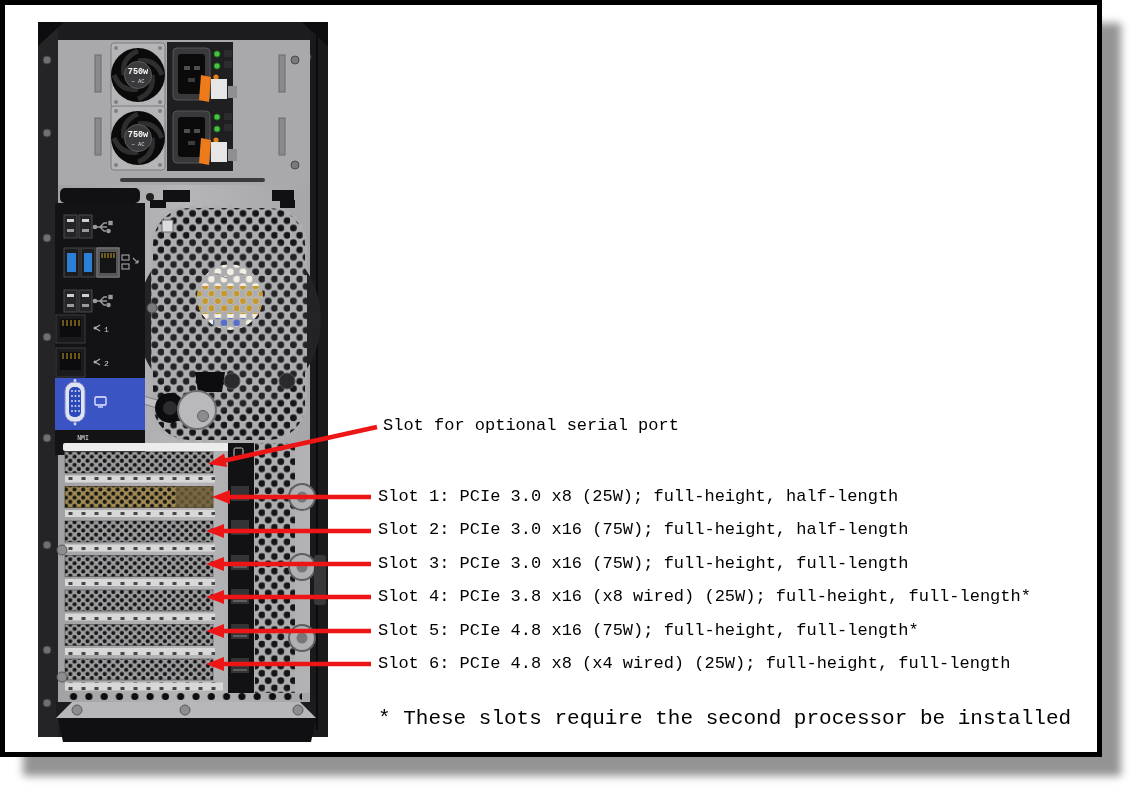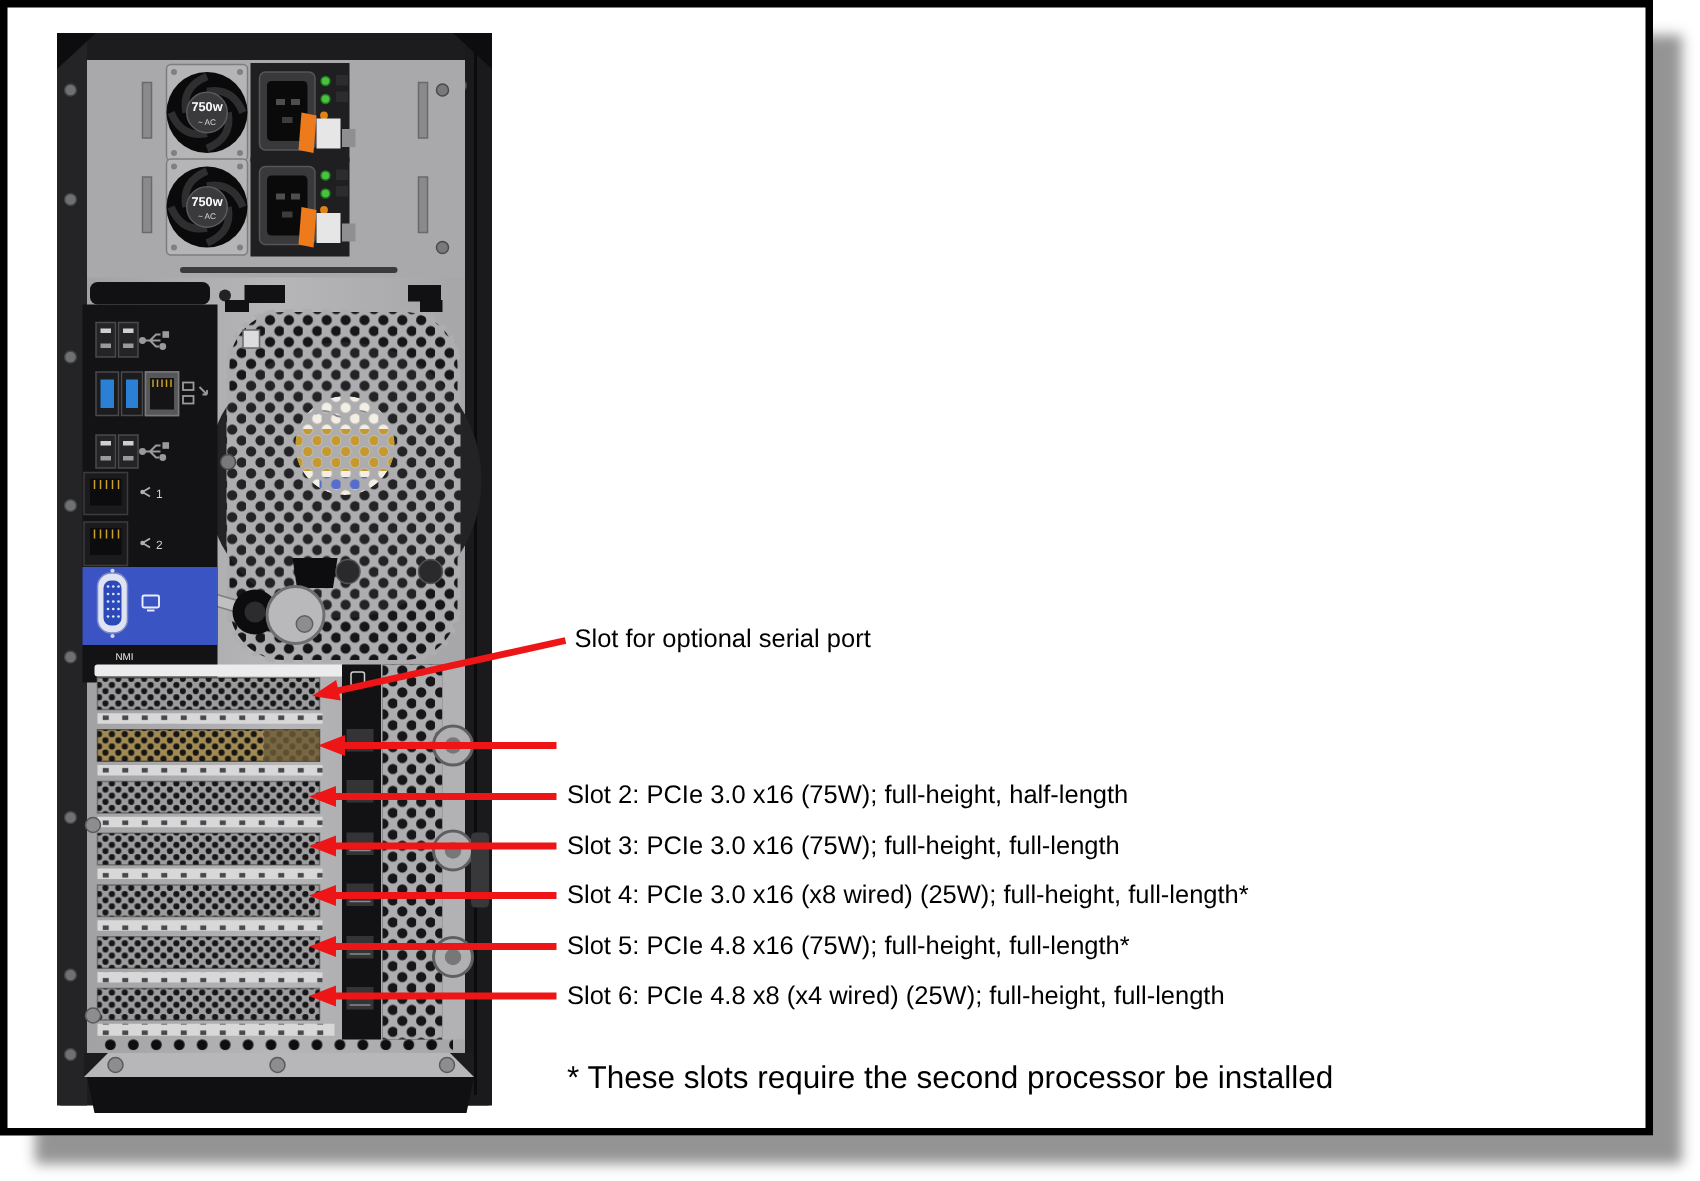--- a/index.html
+++ b/index.html
@@ -1,17 +1,17 @@
 <!DOCTYPE html>
 <html><head>
 <meta charset="utf-8">
 <style>
   html,body{margin:0;padding:0;background:#fff;}
   .canvas{position:relative;width:1133px;height:787px;background:#fff;overflow:hidden;
-          font-family:Liberation Sans, sans-serif;}
+          font-family:Liberation Mono, monospace;}
   .frame{position:absolute;left:0;top:0;width:1092px;height:747px;border:5px solid #000;
          background:#fff;box-shadow:21px 21px 8px -2px rgba(0,0,0,0.42);}
   .server-svg{position:absolute;left:38px;top:20px;width:292px;height:727px;}
   .overlay-svg{position:absolute;left:0;top:0;width:1133px;height:787px;pointer-events:none;}
   .lbl{position:absolute;font-size:17px;line-height:28px;color:#000;white-space:nowrap;}
   .foot{position:absolute;font-size:21px;line-height:28px;color:#000;white-space:nowrap;}
 </style>
 </head>
 <body>
 
@@ -377,23 +377,24 @@
       <polygon points="18,682 34,682 18,698" fill="#1c1c1e"></polygon>
       <polygon points="278,682 262,682 278,698" fill="#1c1c1e"></polygon>
       <circle cx="39" cy="690" r="5" fill="#8d8d8f" stroke="#5a5a5c"></circle>
       <circle cx="147" cy="690" r="5" fill="#8d8d8f" stroke="#5a5a5c"></circle>
       <circle cx="260" cy="690" r="5" fill="#8d8d8f" stroke="#5a5a5c"></circle>
       <polygon points="20,698 278,698 273,722 25,722" fill="#101012"></polygon>
     </g>
   </svg>
 
   <div class="lbl" style="left:383px;top:412px">Slot for optional serial port</div>
+  <div class="lbl" style="left:378px;top:483px">Slot 1: PCIe 3.0 x8 (25W); full-height, half-length</div>
   <div class="lbl" style="left:378px;top:516px">Slot 2: PCIe 3.0 x16 (75W); full-height, half-length</div>
   <div class="lbl" style="left:378px;top:550px">Slot 3: PCIe 3.0 x16 (75W); full-height, full-length</div>
-  <div class="lbl" style="left:378px;top:583px">Slot 4: PCIe 3.0 x16 (x8 wired) (25W); full-height, full-length*</div>
+  <div class="lbl" style="left:378px;top:583px">Slot 4: PCIe 3.8 x16 (x8 wired) (25W); full-height, full-length*</div>
   <div class="lbl" style="left:378px;top:617px">Slot 5: PCIe 4.8 x16 (75W); full-height, full-length*</div>
   <div class="lbl" style="left:378px;top:650px">Slot 6: PCIe 4.8 x8 (x4 wired) (25W); full-height, full-length</div>
   <div class="foot" style="left:378px;top:705px">* These slots require the second processor be installed</div>
 
   <svg class="overlay-svg" viewBox="0 0 1133 787">
     <g stroke="#ed1515" stroke-width="4.6" fill="#ed1515">
       <g>
         <line x1="377" y1="427" x2="223" y2="461"></line>
         <polygon points="208,464 224.1,453.4 227.1,467" stroke="none"></polygon>
       </g>

